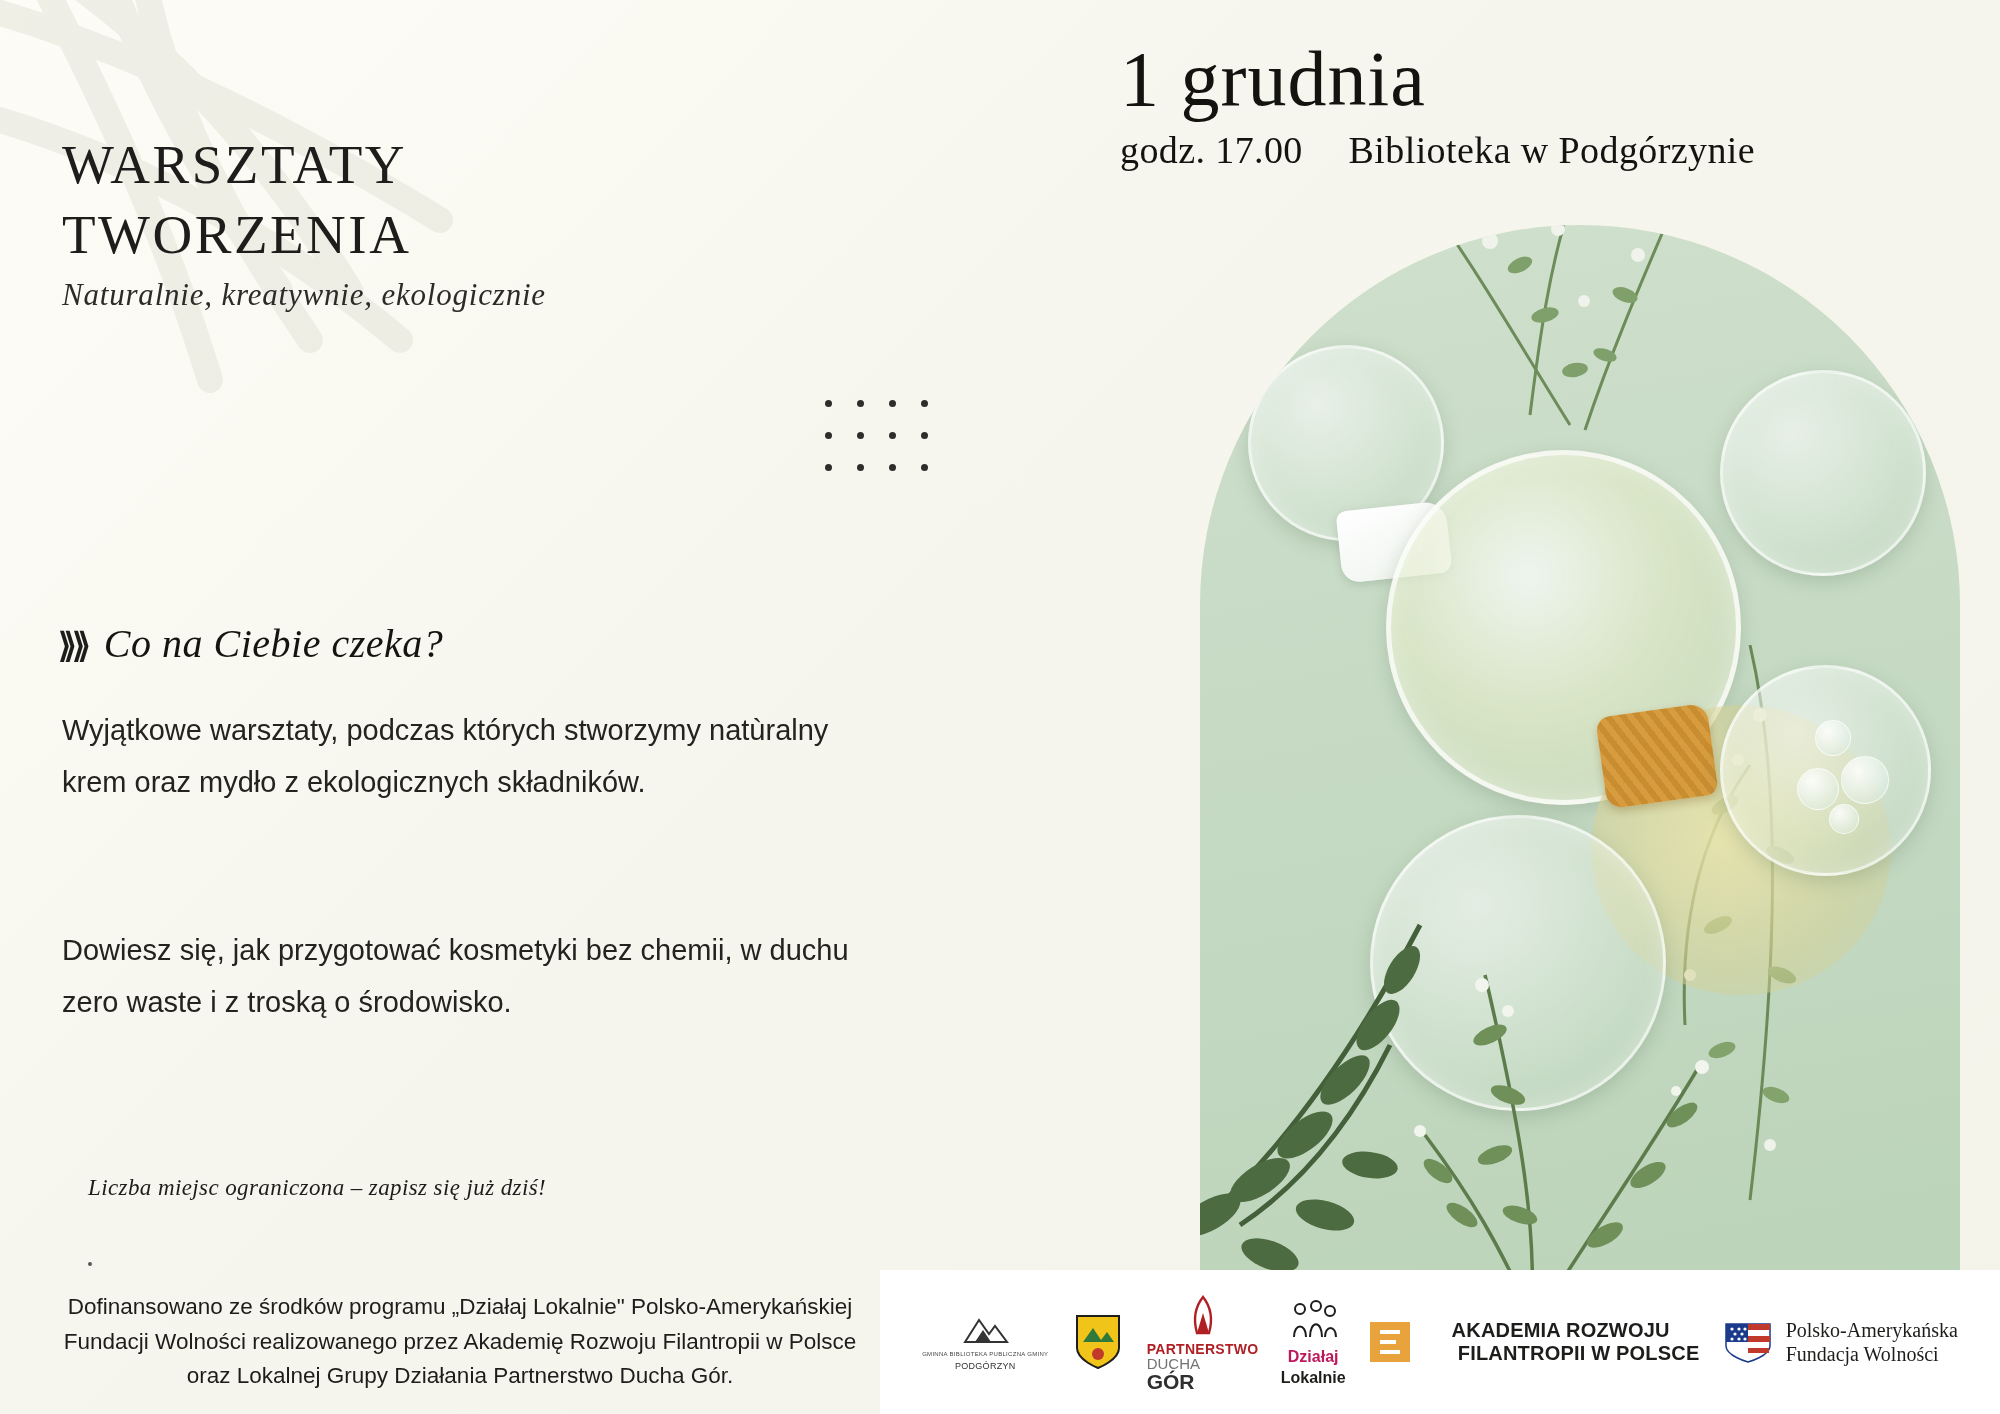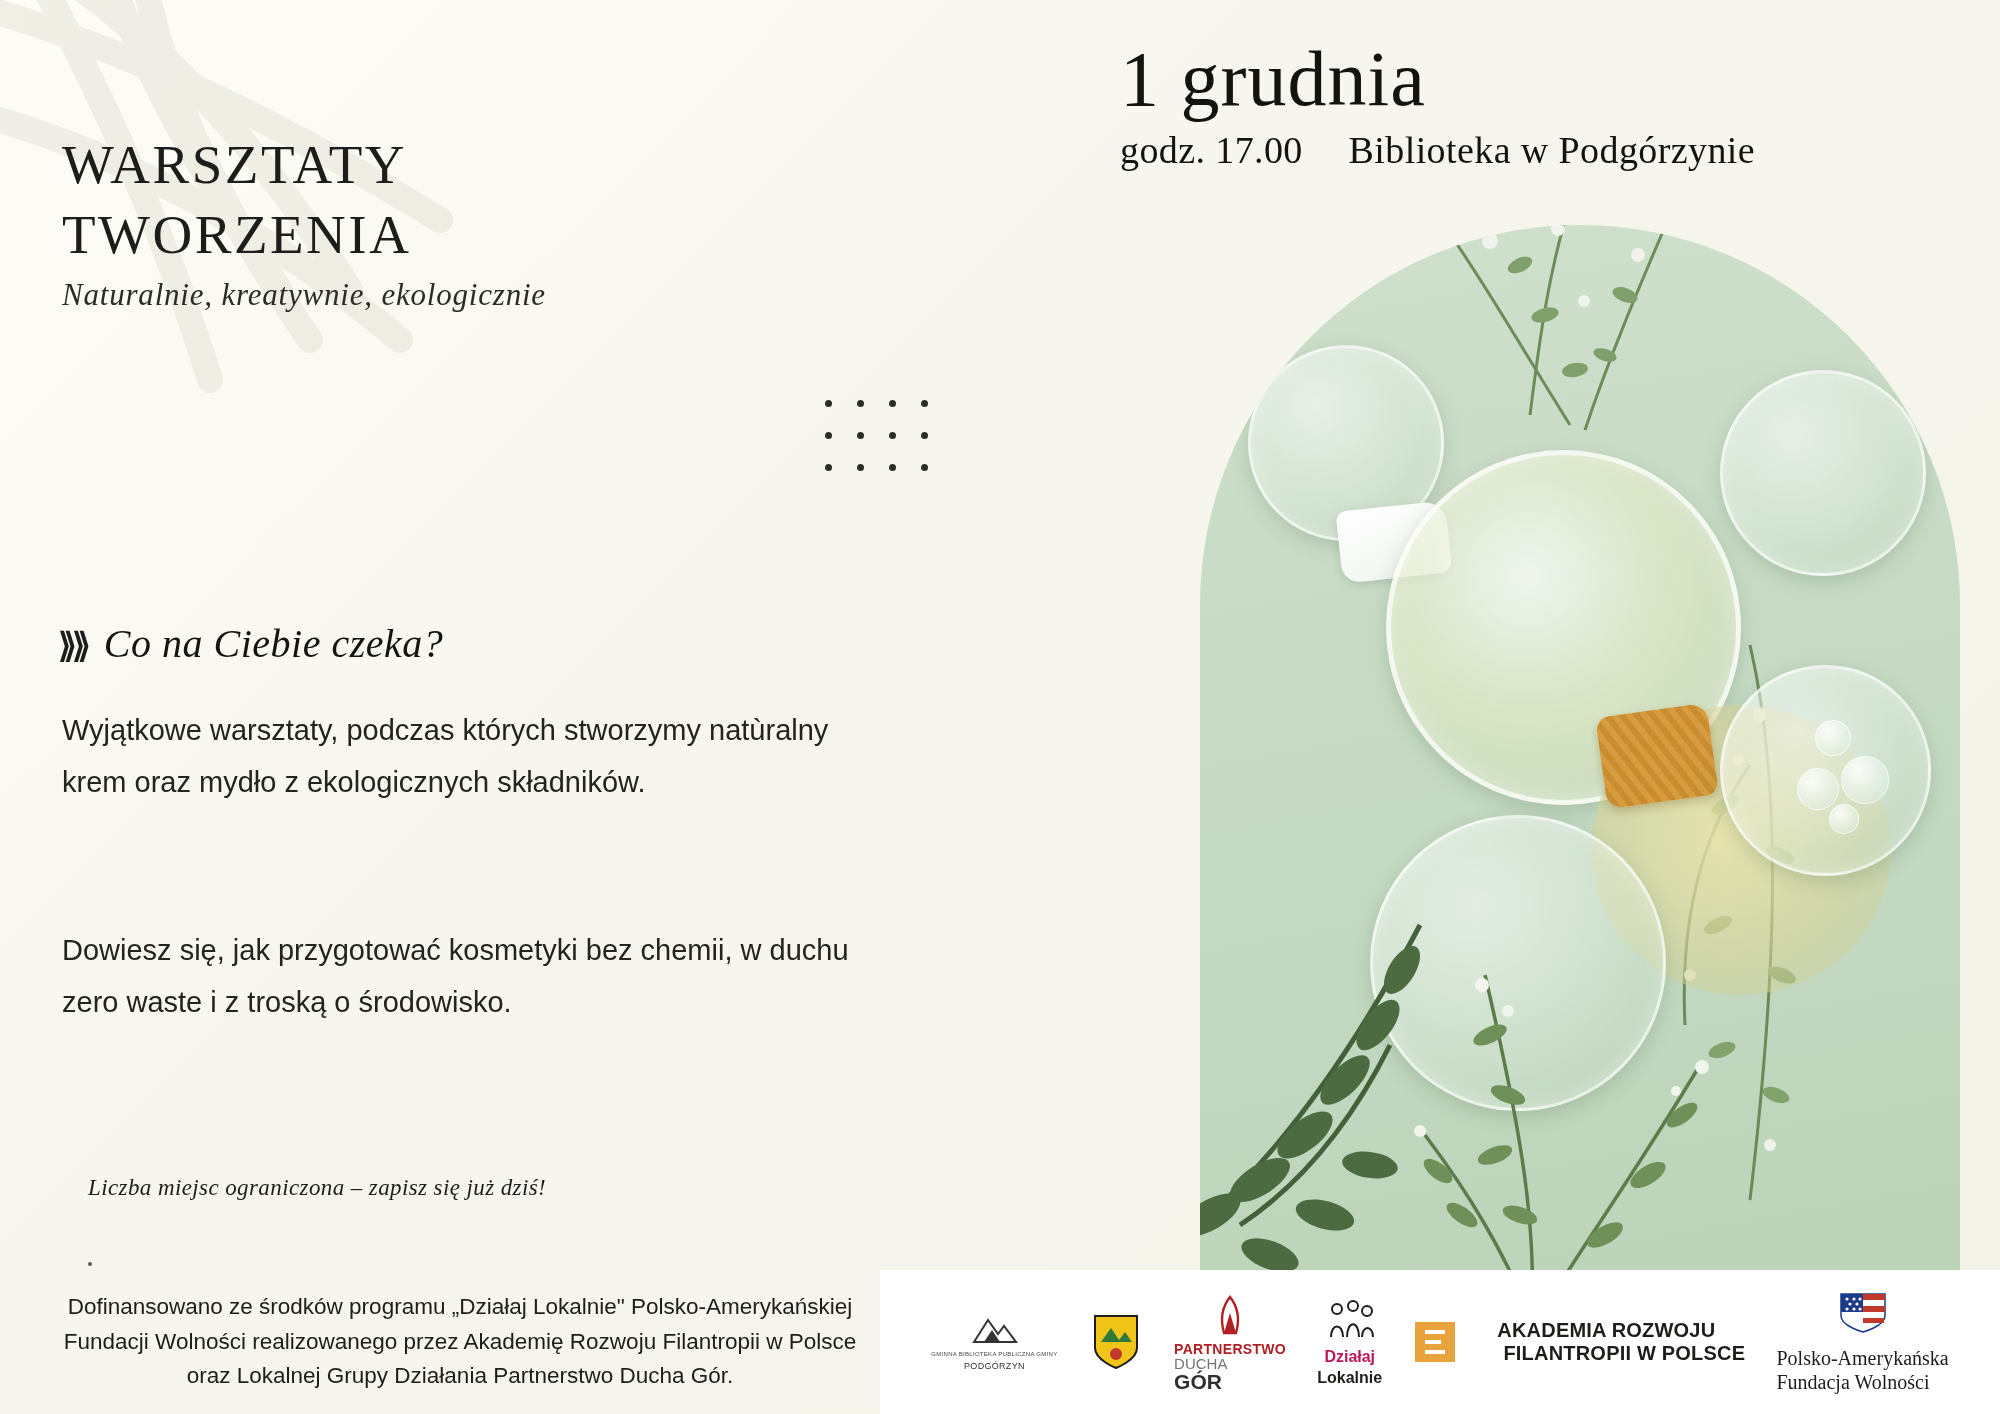--- a/index.html
+++ b/index.html
@@ -527,21 +527,21 @@
       <svg width="44" height="44" viewBox="0 0 44 44" xmlns="http://www.w3.org/2000/svg">
         <rect x="2" y="2" width="40" height="40" fill="#e8a33d"></rect>
         <path d="M12 12 H32 M12 22 H28 M12 32 H32" stroke="#ffffff" stroke-width="4"></path>
       </svg>
       <div class="logo-arf" style="display:flex;flex-direction:column;align-items:center;line-height:1.15;">
         <span class="a1">AKADEMIA ROZWOJU</span>
         <span class="a2">FILANTROPII W POLSCE</span>
       </div>
     </div>
 
-    <div class="logo" style="flex-direction:column; gap:12px;">
+    <div class="logo" style="flex-direction:row; gap:12px;">
       <svg width="52" height="44" viewBox="0 0 52 44" xmlns="http://www.w3.org/2000/svg">
         <path d="M4 4 H48 V26 C48 36 26 42 26 42 C26 42 4 36 4 26 Z" fill="#ffffff" stroke="#1b3a8c" stroke-width="1.5"></path>
         <path d="M4 4 H26 V22 H4 Z" fill="#1b3a8c"></path>
         <g fill="#ffffff">
           <circle cx="10" cy="9" r="1.6"></circle>
             <circle cx="17" cy="9" r="1.6"></circle>
             <circle cx="23" cy="9" r="1.6"></circle>
           <circle cx="13" cy="14" r="1.6"></circle>
             <circle cx="20" cy="14" r="1.6"></circle>
           <circle cx="10" cy="19" r="1.6"></circle>

